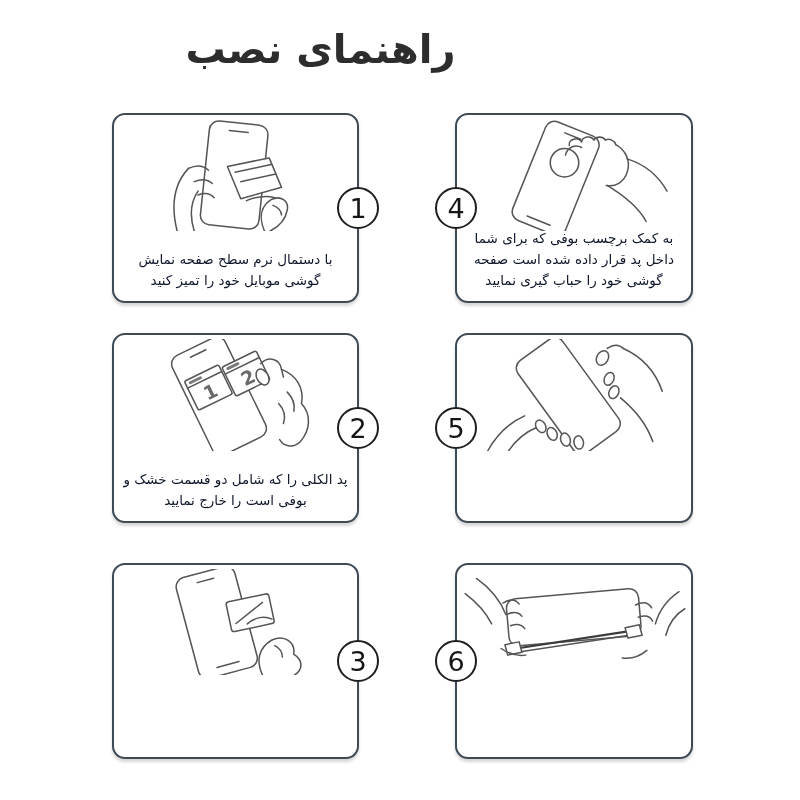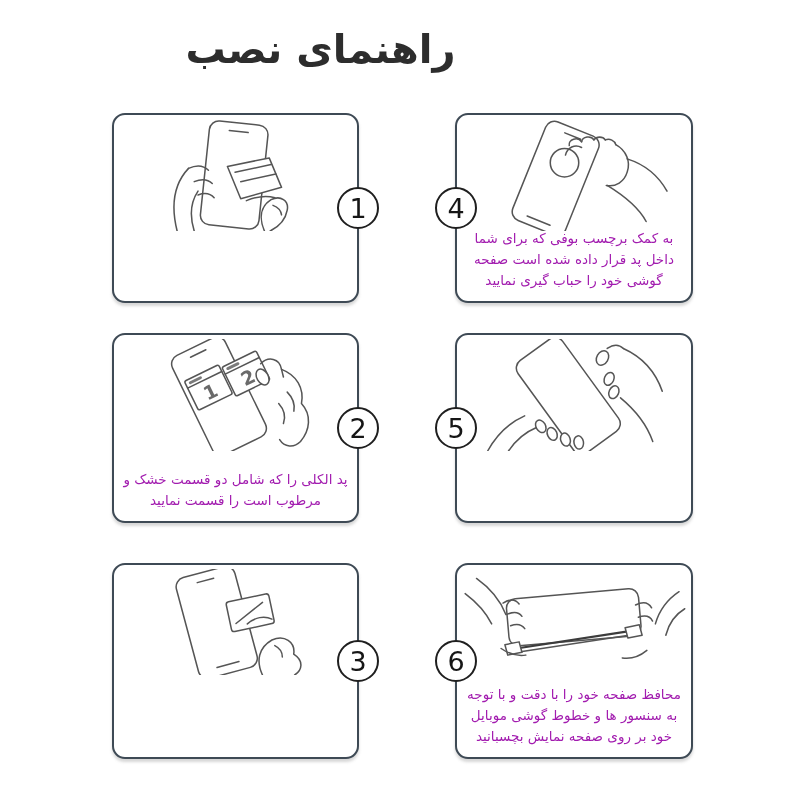--- a/index.html
+++ b/index.html
@@ -20,21 +20,21 @@
   }
   .card svg.art {
     position:absolute; top:4px; left:0; width:100%; height:112px;
     stroke:#555555; stroke-width:1.6; fill:none;
     stroke-linecap:round; stroke-linejoin:round;
   }
   .card.tall svg.art { height:106px; }
   .caption {
     position:absolute; bottom:10px; left:8px; right:8px;
     margin:0; text-align:center; direction:rtl;
-    font-size:13.5px; line-height:1.55; color:#a21caf;
+    font-size:13.5px; line-height:1.55; color:#0f172a;
   }
   .badge {
     position:absolute; top:50%; transform:translateY(-50%);
     width:42px; height:42px; border:2px solid #1f1f1f; border-radius:50%;
     background:#ffffff; display:flex; align-items:center; justify-content:center;
     font-size:27px; color:#161616; z-index:5;
   }
   .badge.edge-right { right:-22px; }
   .badge.edge-left  { left:-22px; }
   
@@ -67,20 +67,21 @@
     <path d="M74,52 q13,-6 21,2"></path>
     <path d="M80,66 q12,-5 19,2"></path>
     <path d="M84,80 q11,-4 17,3"></path>
     <path d="M115,50 L159,41 L172,72 L129,84 Z" fill="#fff"></path>
     <path d="M123,56 L161,48"></path>
     <path d="M129,66 L166,58"></path>
     <path d="M135,86 C145,82 155,80 165,83"></path>
     <path d="M154,118 C148,104 150,92 161,85 C171,80 180,86 178,96 C176,107 168,114 160,118"></path>
     <path d="M163,91 q8,3 9,10"></path>
   </svg>
+  <p class="caption">با دستمال نرم سطح صفحه نمایش گوشی موبایل خود را تمیز کنید</p>
   <div class="badge edge-right">
     <span>1</span>
   </div>
 </div>
 
 <div class="card" id="card-2">
   <svg class="art" viewBox="0 0 247 118" aria-hidden="true">
     <g transform="rotate(-26 107 62)">
       <rect x="76" y="2" width="62" height="116" rx="10" fill="#fff"></rect>
       <line x1="98" y1="10" x2="116" y2="10"></line>
@@ -92,21 +93,21 @@
       <line x1="123" y1="42" x2="163" y2="42"></line>
       <line class="sachet-mark" x1="128" y1="38" x2="140" y2="38"></line>
       <text class="sachet-num" x="143" y="63" text-anchor="middle">2</text>
     </g>
     <ellipse cx="152" cy="40" rx="6" ry="9" transform="rotate(-30 152 40)" fill="#fff"></ellipse>
     <path d="M150,26 C158,18 170,20 172,32 L174,40"></path>
     <path d="M172,32 C188,38 196,52 193,68 C204,80 202,96 192,108 C185,115 175,114 170,106"></path>
     <path d="M178,56 q9,9 7,20"></path>
     <path d="M169,68 q9,10 5,21"></path>
   </svg>
-  <p class="caption">پد الکلی را که شامل دو قسمت خشک و مرطوب است را قسمت نمایید</p>
+  <p class="caption">پد الکلی را که شامل دو قسمت خشک و بوفی است را خارج نمایید</p>
   <div class="badge edge-right">
     <span>2</span>
   </div>
 </div>
 
 <div class="card tall" id="card-3">
   <svg class="art" viewBox="0 0 247 112" aria-hidden="true">
     <g transform="rotate(-15 102 58)">
       <rect x="72" y="2" width="64" height="110" rx="10" fill="#fff"></rect>
       <line x1="95" y1="11" x2="113" y2="11"></line>
@@ -185,17 +186,16 @@
     <path d="M46,80 l15,-3 l3,11 l-15,3 z" fill="#fff"></path>
     <path d="M173,62 l15,-3 l3,11 l-15,3 z" fill="#fff"></path>
     <path d="M44,36 q11,-7 17,1"></path>
     <path d="M48,48 q11,-5 16,2"></path>
     <path d="M52,60 q10,-4 15,3"></path>
     <path d="M42,84 q13,9 26,7"></path>
     <path d="M184,38 q12,-6 17,3"></path>
     <path d="M187,51 q11,-4 15,4"></path>
     <path d="M196,86 q-12,10 -26,8"></path>
   </svg>
-  <p class="caption">محافظ صفحه خود را با دقت و با توجه به سنسور ها و خطوط گوشی موبایل خود بر روی صفحه نمایش بچسبانید</p>
   <div class="badge edge-left">
     <span>6</span>
   </div>
 </div>
 
 </body></html>

